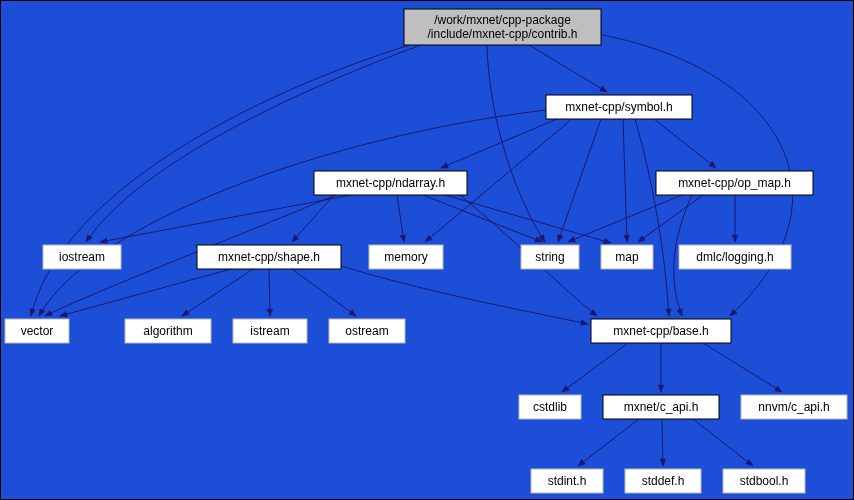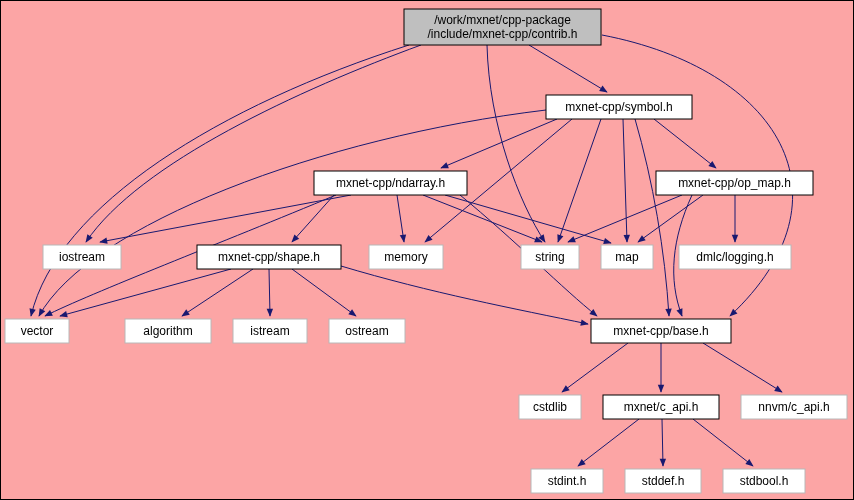--- a/index.html
+++ b/index.html
@@ -5,21 +5,21 @@
   html, body {
     margin: 0;
     padding: 0;
     background: #ffffff;
     font-family: "Liberation Sans", "DejaVu Sans", sans-serif;
   }
   .frame {
     width: 852px;
     height: 498px;
     border: 1px solid #000000;
-    background: #fca5a5;
+    background: #1d4ed8;
     overflow: hidden;
   }
   svg { display: block; }
   .node-rect { stroke-width: 1; }
   .node-label {
     font-family: "Liberation Sans", "DejaVu Sans", sans-serif;
     font-size: 12px;
     fill: #000000;
   }
   .edge-path { fill: none; stroke-width: 1; }

